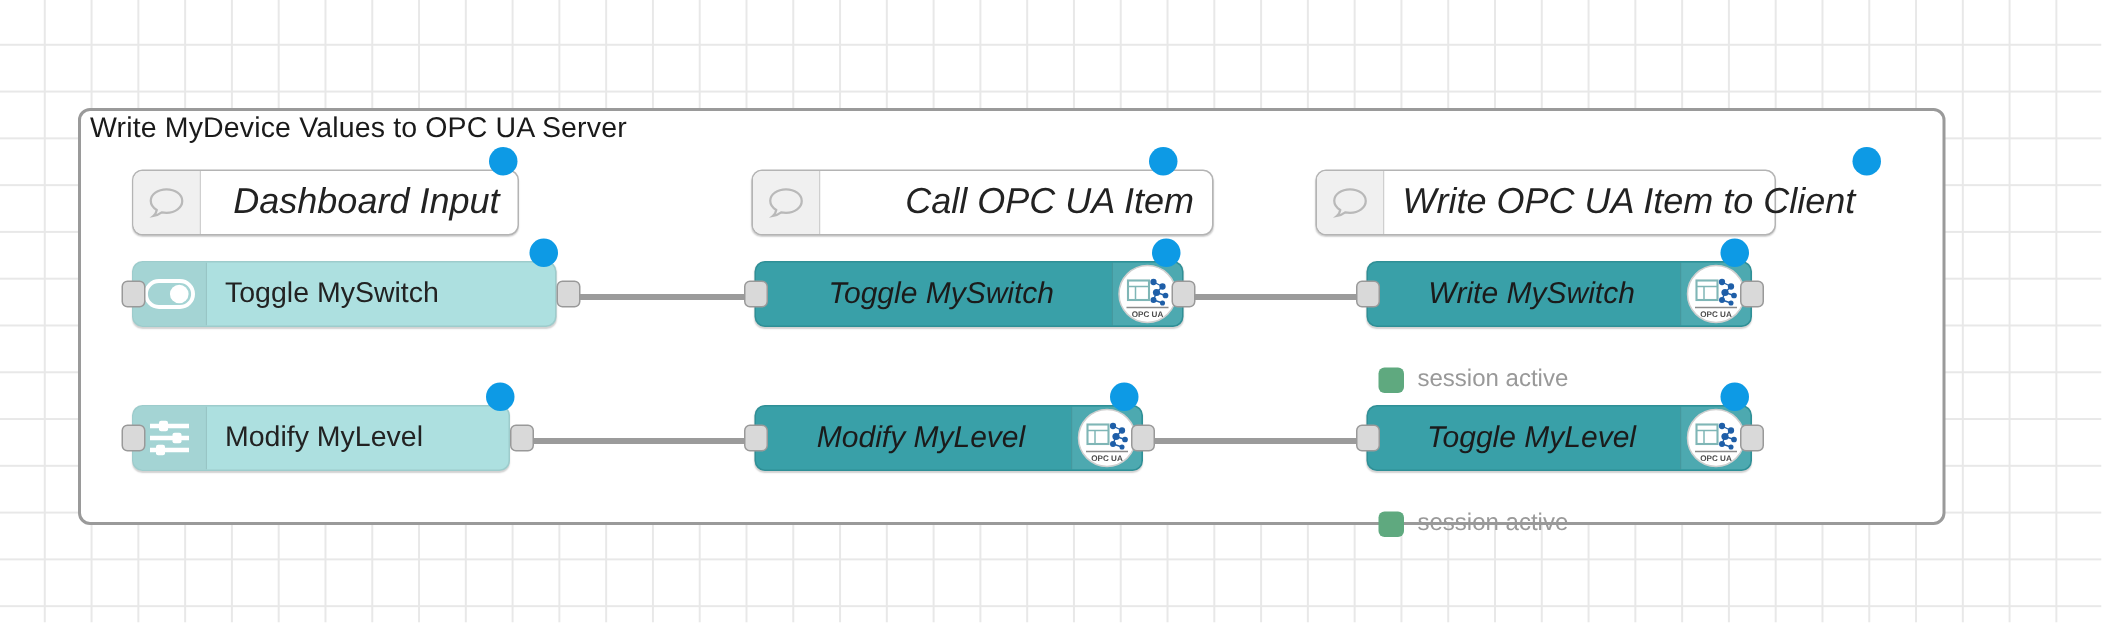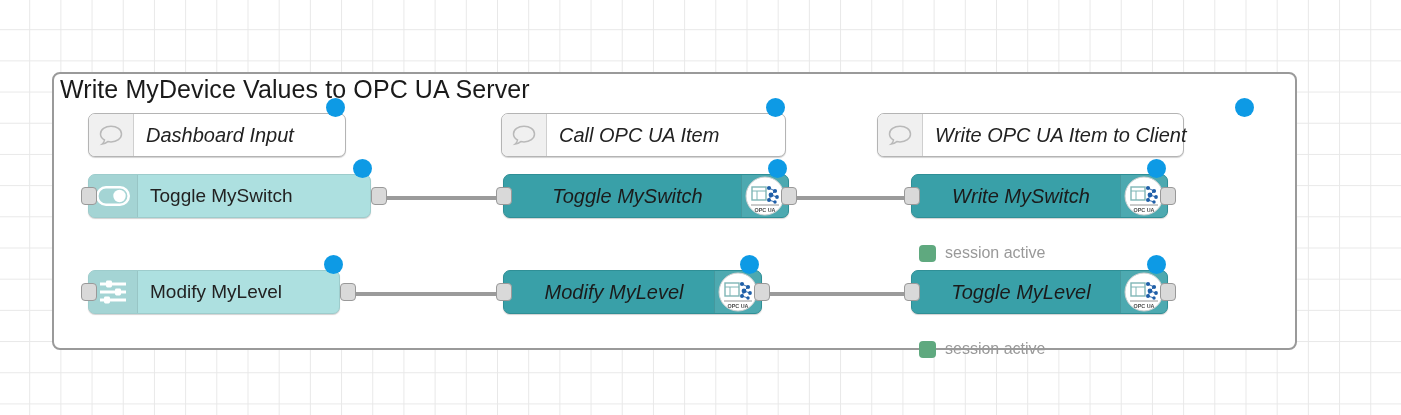--- a/index.html
+++ b/index.html
@@ -30,21 +30,21 @@
     height: 278px;
     border: 2px solid #9a9a9a;
     border-radius: 8px;
     background: #ffffff;
     box-sizing: border-box;
   }
   .group-label {
     position: absolute;
     left: 60px;
     top: 75px;
-    font-size: 25px;
+    font-size: 19px;
     color: #1a1a1a;
     letter-spacing: 0.1px;
     white-space: nowrap;
   }
 
   
   .wire {
     position: absolute;
     height: 4px;
     background: #9b9b9b;
@@ -84,22 +84,22 @@
     background: #f0f0f0;
     border-right: 1.5px solid #cfcfcf;
     border-radius: 6px 0 0 6px;
     display: flex;
     align-items: center;
     justify-content: center;
     flex: 0 0 auto;
   }
   .comment-label {
     flex: 1;
-    text-align: left;
-    font-size: 20px;
+    text-align: right;
+    font-size: 24px;
     font-style: italic;
     color: #222222;
     white-space: nowrap;
     padding: 0 12px;
   }
 
   
   .node.dash {
     background: #ade0e0;
     border: 1.5px solid #9dcccc;
@@ -199,21 +199,21 @@
   <div class="node comment" style="left:88px; top:113px; width:258px;">
     <div class="comment-icon-pane">
       <svg width="26" height="22" viewBox="0 0 26 22" aria-hidden="true">
         <path d="M13 2.2c-5.8 0-10.5 3.4-10.5 7.7 0 2.5 1.6 4.7 4 6.1-.2 1.4-1 2.9-2.3 4 2.4-.4 4.3-1.4 5.6-2.4 1 .2 2.1.3 3.2.3 5.8 0 10.5-3.5 10.5-7.9S18.8 2.2 13 2.2z" fill="none" stroke="#b9b9b9" stroke-width="1.5"></path>
       </svg>
     </div>
     <div class="comment-label">Dashboard Input</div>
   </div>
   <div class="sel-dot" style="left:326px; top:98px;"></div>
 
-  <div class="node comment" style="left:501px; top:113px; width:285px;">
+  <div class="node comment" style="left:501px; top:113px; width:308px;">
     <div class="comment-icon-pane">
       <svg width="26" height="22" viewBox="0 0 26 22" aria-hidden="true">
         <path d="M13 2.2c-5.8 0-10.5 3.4-10.5 7.7 0 2.5 1.6 4.7 4 6.1-.2 1.4-1 2.9-2.3 4 2.4-.4 4.3-1.4 5.6-2.4 1 .2 2.1.3 3.2.3 5.8 0 10.5-3.5 10.5-7.9S18.8 2.2 13 2.2z" fill="none" stroke="#b9b9b9" stroke-width="1.5"></path>
       </svg>
     </div>
     <div class="comment-label">Call OPC UA Item</div>
   </div>
   <div class="sel-dot" style="left:766px; top:98px;"></div>
 
   <div class="node comment" style="left:877px; top:113px; width:307px;">

